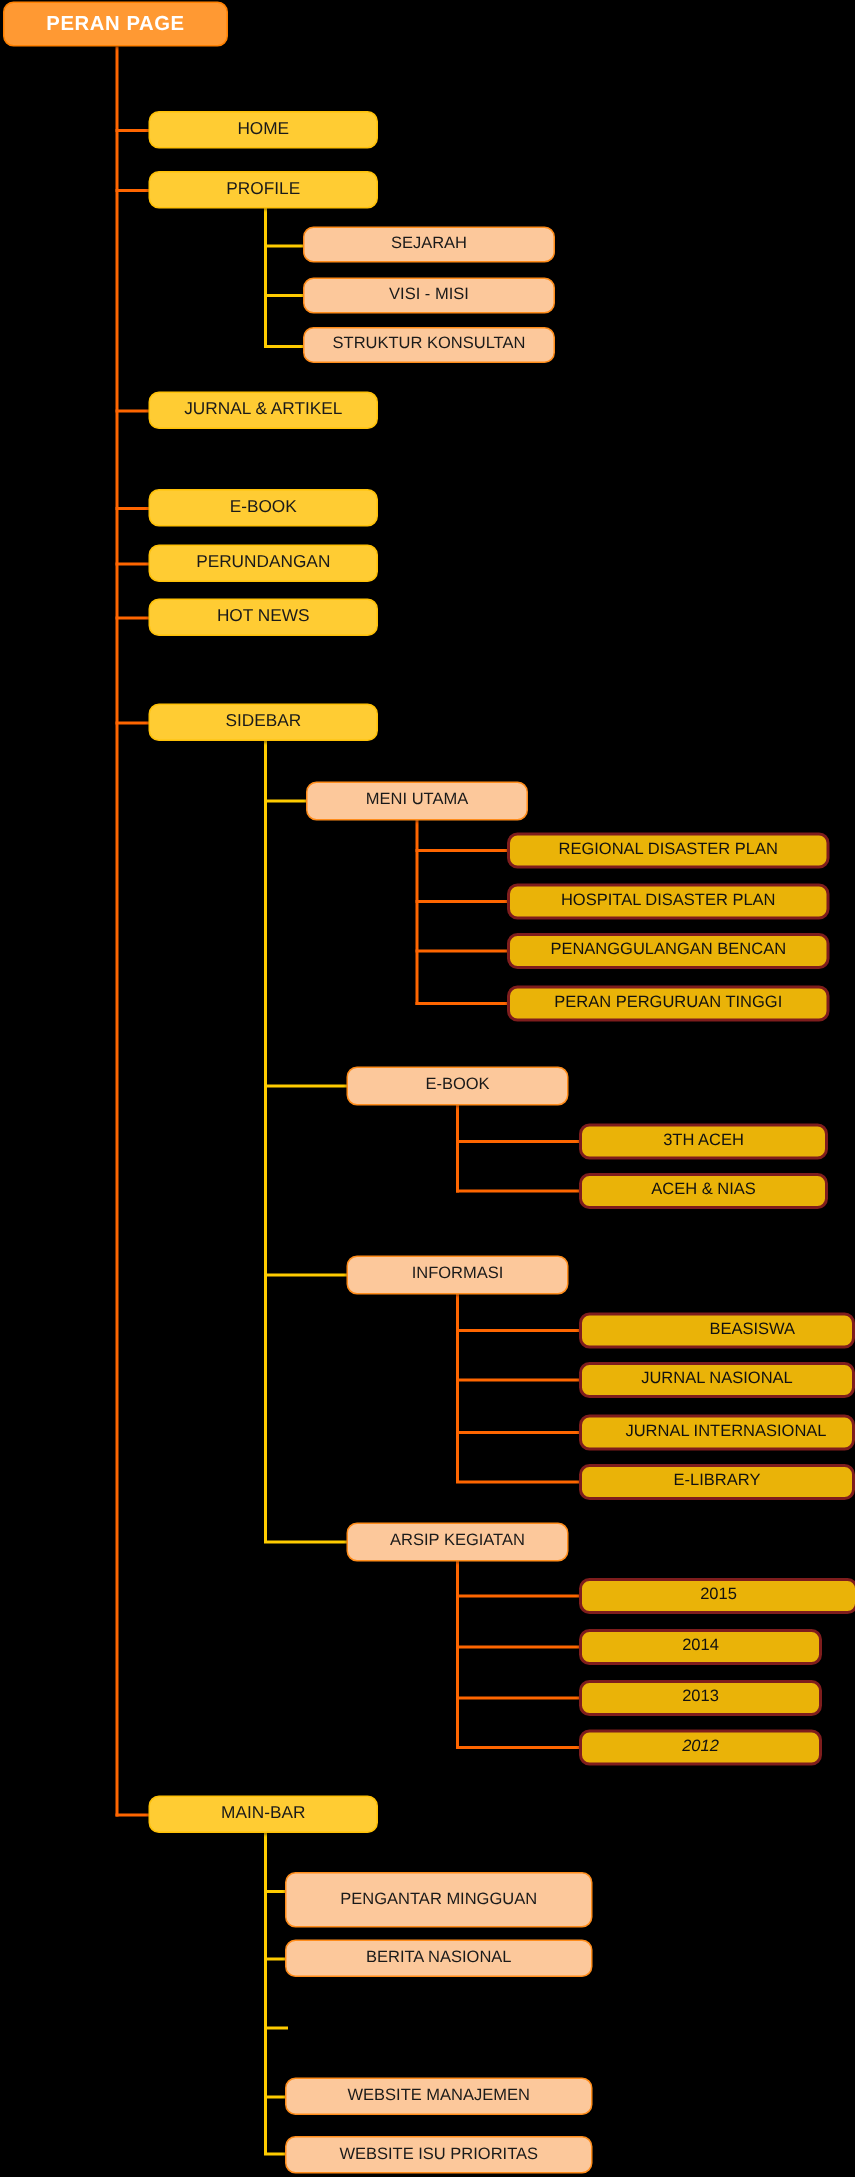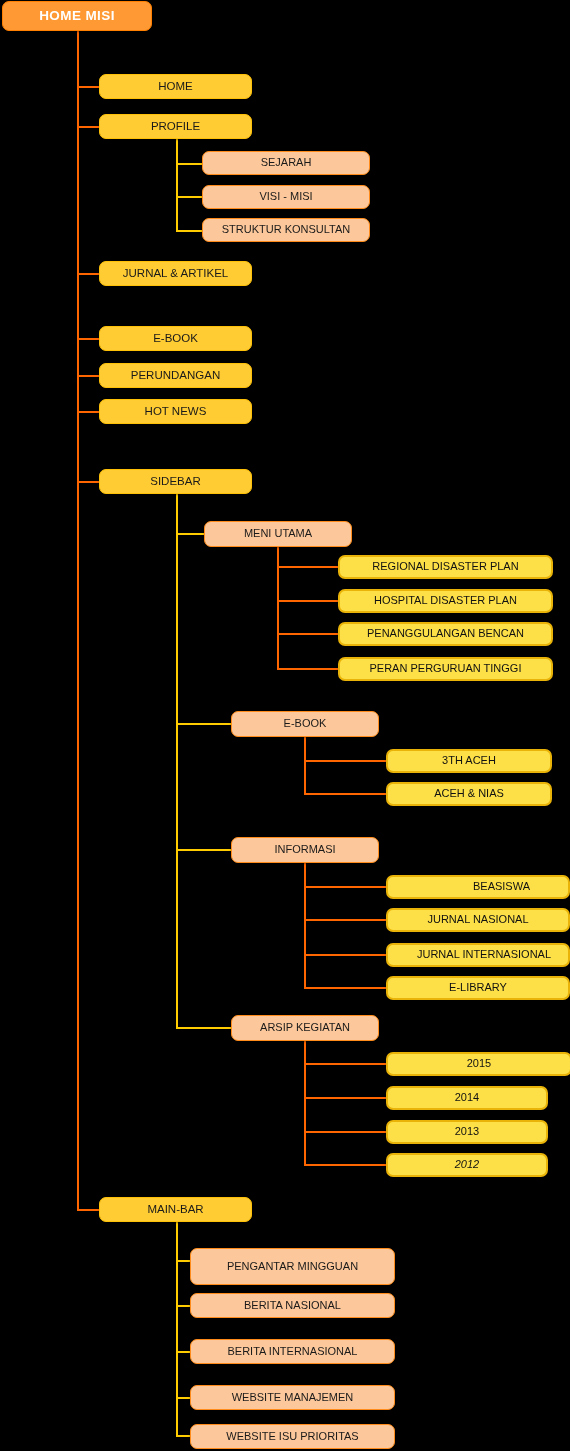--- a/index.html
+++ b/index.html
@@ -46,22 +46,22 @@
     box-shadow:0 1px 2px rgba(0,0,0,.4);
   }
   .lvl-2{
     background:#FCC89B;
     border:1.5px solid #FF8C1A;
     color:#1a1a1a;
     font-size:11px;
     box-shadow:0 1px 2px rgba(0,0,0,.4);
   }
   .lvl-3{
-    background:#fde047;
-    border:2px solid #eab308;
+    background:#eab308;
+    border:2px solid #7f1d1d;
     color:#111111;
     font-size:11px;
     box-shadow:0 1px 2px rgba(0,0,0,.4);
   }
 </style>
 </head>
 <body>
 
 <div id="canvas">
 
@@ -110,21 +110,21 @@
   <div class="line h c-orange" style="left:304px;top:1164px;width:84px;"></div>
 
   <div class="line v c-gold" style="left:176px;top:1221px;height:215px;"></div>
   <div class="line h c-gold" style="left:176px;top:1260px;width:16px;"></div>
   <div class="line h c-gold" style="left:176px;top:1305px;width:16px;"></div>
   <div class="line h c-gold" style="left:176px;top:1351px;width:16px;"></div>
   <div class="line h c-gold" style="left:176px;top:1397px;width:16px;"></div>
   <div class="line h c-gold" style="left:176px;top:1435px;width:16px;"></div>
 
   <div class="node lvl-root" style="left:2px;top:1px;width:150px;height:30px;">
-    <span>HOME MISI</span>
+    <span>PERAN PAGE</span>
   </div>
 
   <div class="node lvl-1" style="left:99px;top:74px;width:153px;height:25px;">
     <span>HOME</span>
   </div>
   <div class="node lvl-1" style="left:99px;top:114px;width:153px;height:25px;">
     <span>PROFILE</span>
   </div>
   <div class="node lvl-1" style="left:99px;top:261px;width:153px;height:25px;">
     <span>JURNAL &amp; ARTIKEL</span>
@@ -213,23 +213,20 @@
   <div class="node lvl-3" style="left:386px;top:1153px;width:162px;height:24px;font-style:italic;">
     <span>2012</span>
   </div>
 
   <div class="node lvl-2" style="left:190px;top:1248px;width:205px;height:37px;">
     <span>PENGANTAR MINGGUAN</span>
   </div>
   <div class="node lvl-2" style="left:190px;top:1293px;width:205px;height:25px;">
     <span>BERITA NASIONAL</span>
   </div>
-  <div class="node lvl-2" style="left:190px;top:1339px;width:205px;height:25px;">
-    <span>BERITA INTERNASIONAL</span>
-  </div>
   <div class="node lvl-2" style="left:190px;top:1385px;width:205px;height:25px;">
     <span>WEBSITE MANAJEMEN</span>
   </div>
   <div class="node lvl-2" style="left:190px;top:1424px;width:205px;height:25px;">
     <span>WEBSITE ISU PRIORITAS</span>
   </div>
 
 </div>
 
 </body></html>

